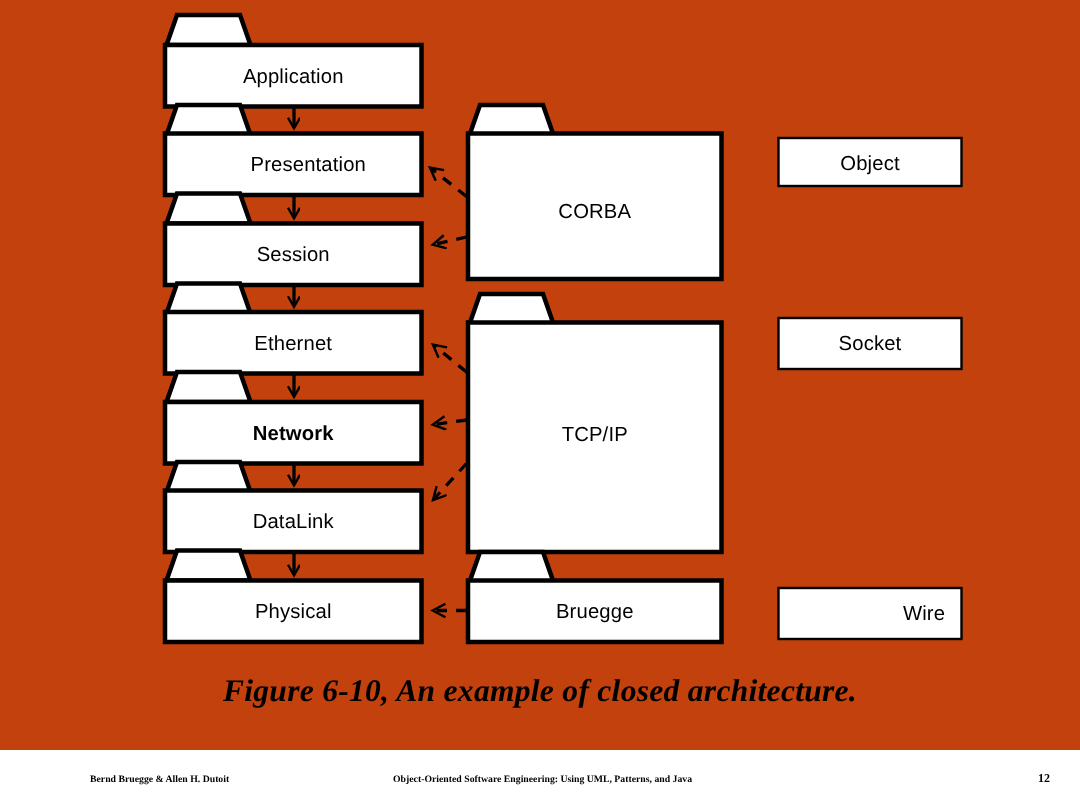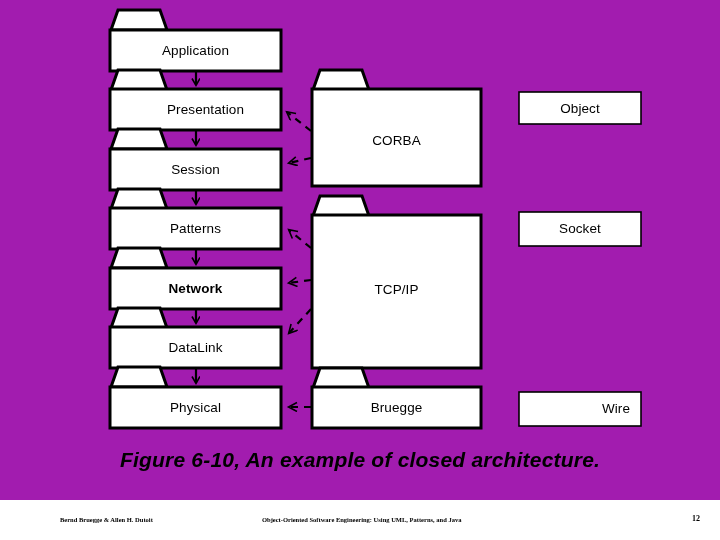--- a/index.html
+++ b/index.html
@@ -15,21 +15,21 @@
     overflow: hidden;
     font-family: "Liberation Sans", sans-serif;
     color: #000000;
   }
 
   #slide {
     position: absolute;
     left: 0; top: 0;
     width: 720px;
     height: 500px;
-    background: #a21caf;
+    background: #c2410c;
   }
 
   
   #diagram-svg {
     position: absolute;
     left: 0; top: 0;
     width: 720px;
     height: 540px;
     display: block;
   }
@@ -45,21 +45,21 @@
     white-space: nowrap;
     letter-spacing: 0.1px;
   }
 
   .caption {
     position: absolute;
     left: 0;
     top: 448px;
     width: 720px;
     text-align: center;
-    font-family: Liberation Sans, sans-serif;
+    font-family: Liberation Serif, serif;
     font-weight: bold;
     font-style: italic;
     font-size: 21px;
     color: #000000;
     letter-spacing: 0.2px;
   }
 
   .footer-text {
     position: absolute;
     font-family: "Liberation Serif", serif;
@@ -168,21 +168,21 @@
       <line x1="311" y1="248" x2="289" y2="230"></line>
       <line x1="311" y1="280" x2="289" y2="283"></line>
       <line x1="311" y1="309" x2="289" y2="333"></line>
       <line x1="311" y1="407" x2="289" y2="407"></line>
     </g>
   </svg>
 
   <div class="node-label" style="left:110px; top:44px; width:171px;">Application</div>
   <div class="node-label" style="left:110px; top:103px; width:171px;padding-left:10px;">Presentation</div>
   <div class="node-label" style="left:110px; top:163px; width:171px;">Session</div>
-  <div class="node-label" style="left:110px; top:222px; width:171px;">Patterns</div>
+  <div class="node-label" style="left:110px; top:222px; width:171px;">Ethernet</div>
   <div class="node-label" style="left:110px; top:282px; width:171px;font-weight:bold;">Network</div>
   <div class="node-label" style="left:110px; top:341px; width:171px;">DataLink</div>
   <div class="node-label" style="left:110px; top:401px; width:171px;">Physical</div>
 
   <div class="node-label" style="left:312px; top:134px; width:169px;">CORBA</div>
   <div class="node-label" style="left:312px; top:283px; width:169px;">TCP/IP</div>
   <div class="node-label" style="left:312px; top:401px; width:169px;">Bruegge</div>
 
   <div class="node-label" style="left:519px; top:102px; width:122px;">Object</div>
   <div class="node-label" style="left:519px; top:222px; width:122px;">Socket</div>

